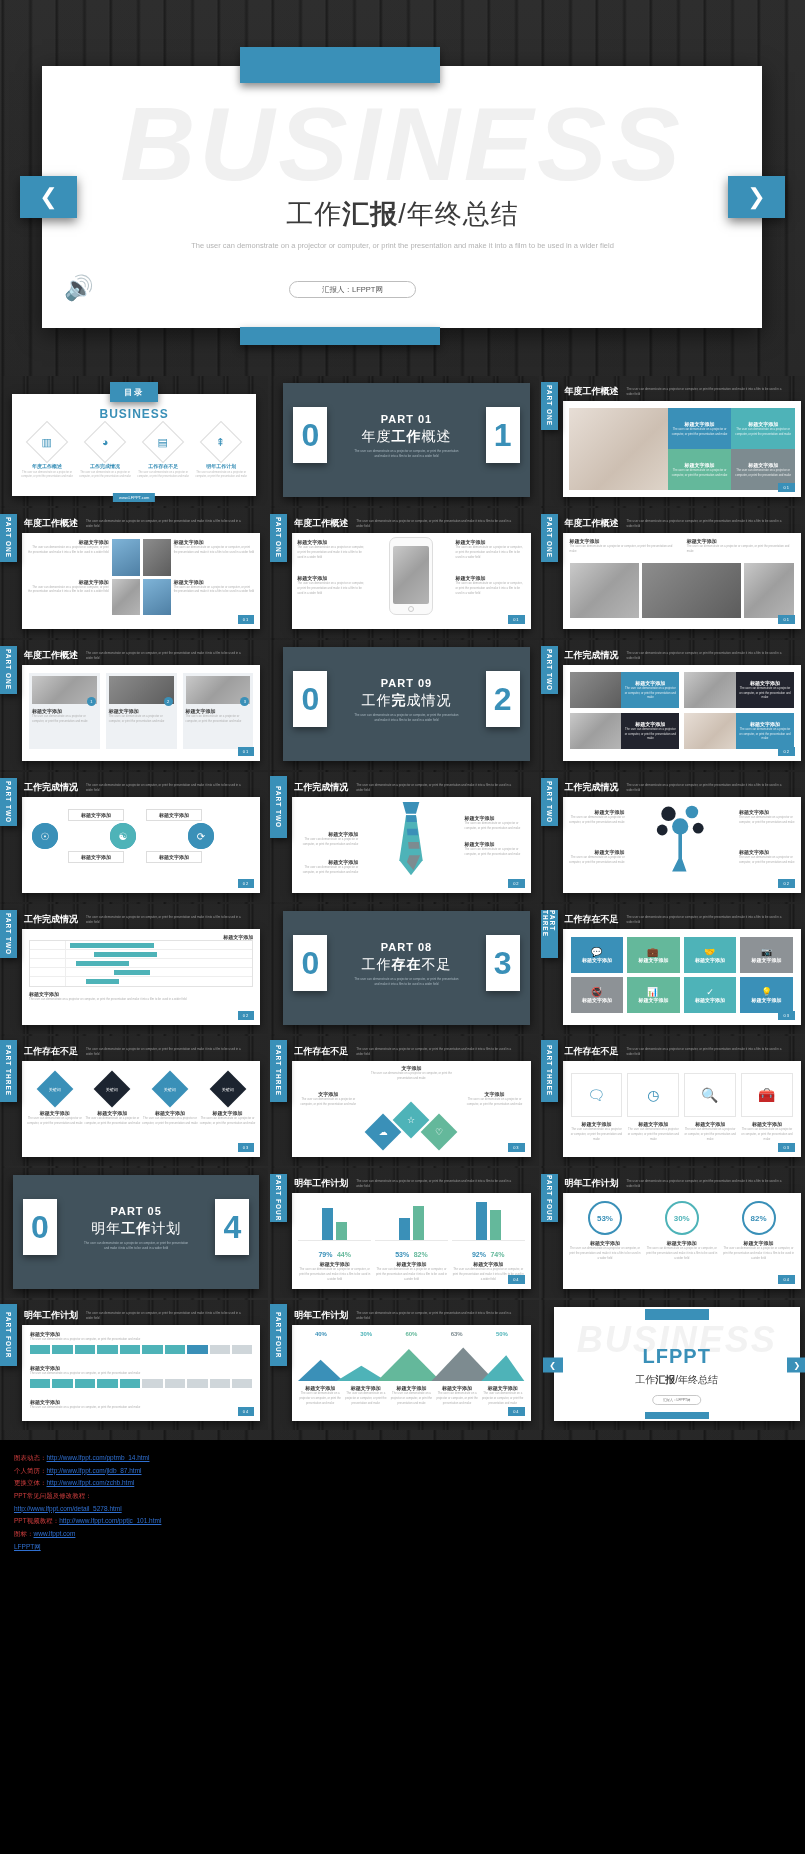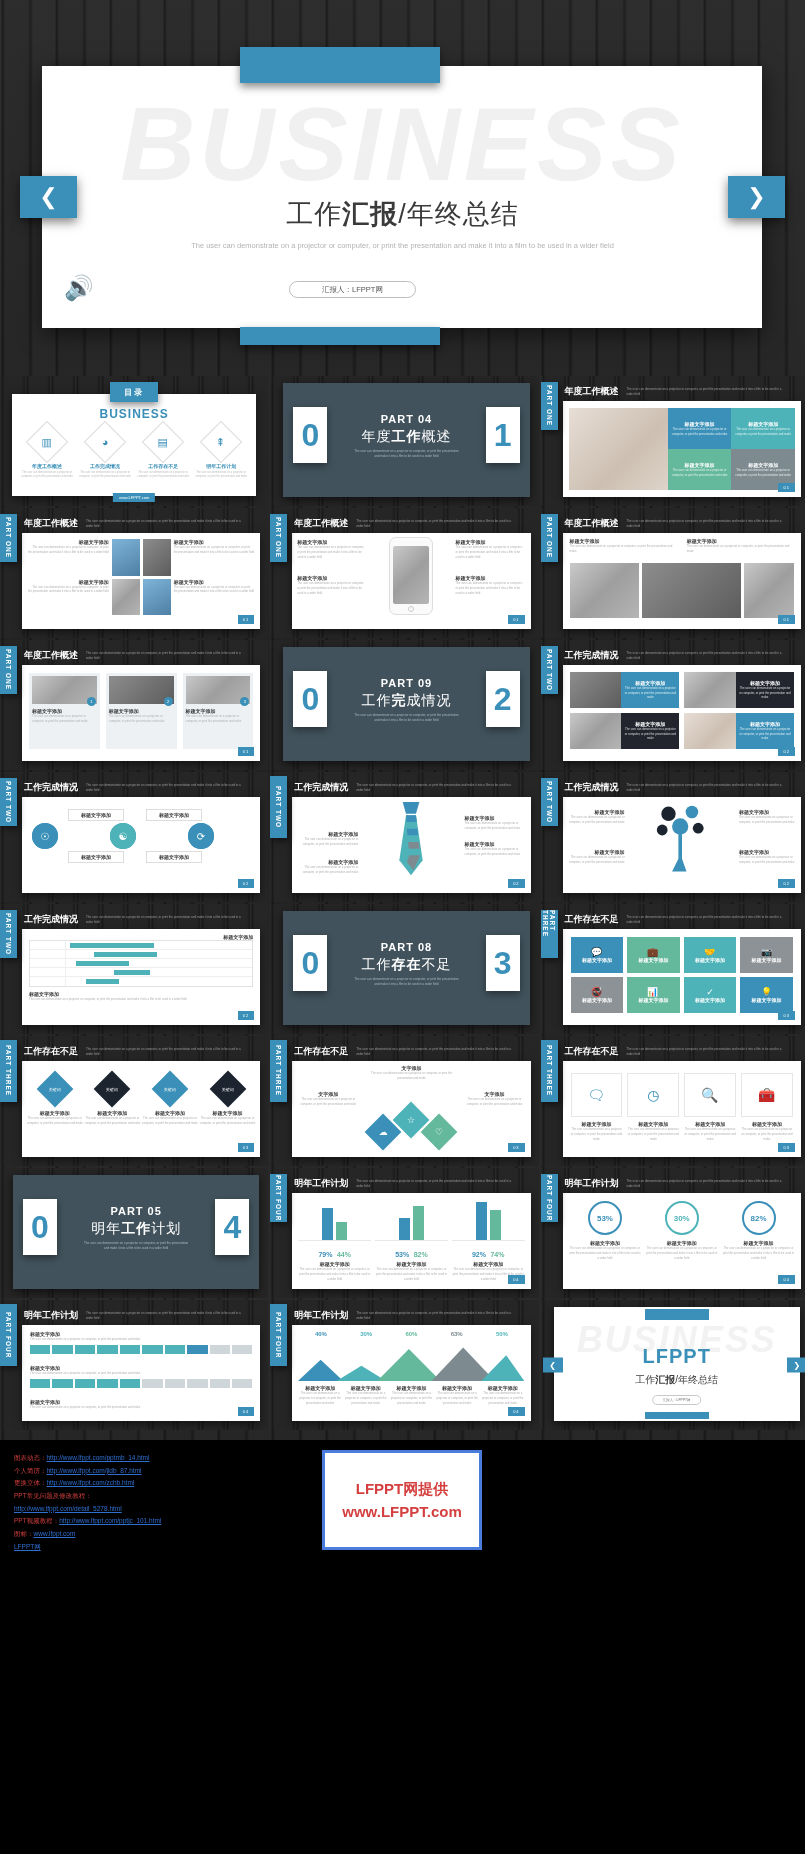--- a/index.html
+++ b/index.html
@@ -267,21 +267,21 @@
       </div>
       <div class="ccopy">www.LFPPT.com</div>
     </div>
   </div>
 
   <div class="cell">
     <div class="wood2"></div>
     <div class="slide dark full">
       <div class="sec-num l">0</div>
       <div class="sec-num r">1</div>
-      <div class="sec-en">PART 04</div>
+      <div class="sec-en">PART 01</div>
       <div class="sec-cn"><span>年度</span><b>工作</b><span>概述</span></div>
       <div class="sec-desc">The user can demonstrate on a projector or computer, or print the presentation and make it into a film to be used in a wider field</div>
     </div>
   </div>
 
   <div class="cell">
     <div class="wood2"></div>
     <div class="ptab">
         <span>PART ONE</span>
       </div>
@@ -1023,17 +1023,13 @@
   <div class="flinks">
     <div><span class="r">图表动态：</span><span class="u">http://www.lfppt.com/pptmb_14.html</span></div>
     <div><span class="r">个人简历：</span><span class="u">http://www.lfppt.com/jldb_87.html</span></div>
     <div><span class="r">更换立体：</span><span class="u">http://www.lfppt.com/zchb.html</span></div>
     <div><span class="r">PPT常见问题及修改教程：</span></div>
     <div><span class="u">http://www.lfppt.com/detail_5278.html</span></div>
     <div><span class="r">PPT视频教程：</span><span class="u">http://www.lfppt.com/pptjc_101.html</span></div>
     <div><span class="r">图标：</span><span class="u">www.lfppt.com</span></div>
     <div><span class="u">LFPPT网</span></div>
   </div>
-  <div class="fcard">
-    <div class="l1">LFPPT网提供</div>
-    <div class="l2">www.LFPPT.com</div>
-  </div>
 </div>
 
 </body></html>

